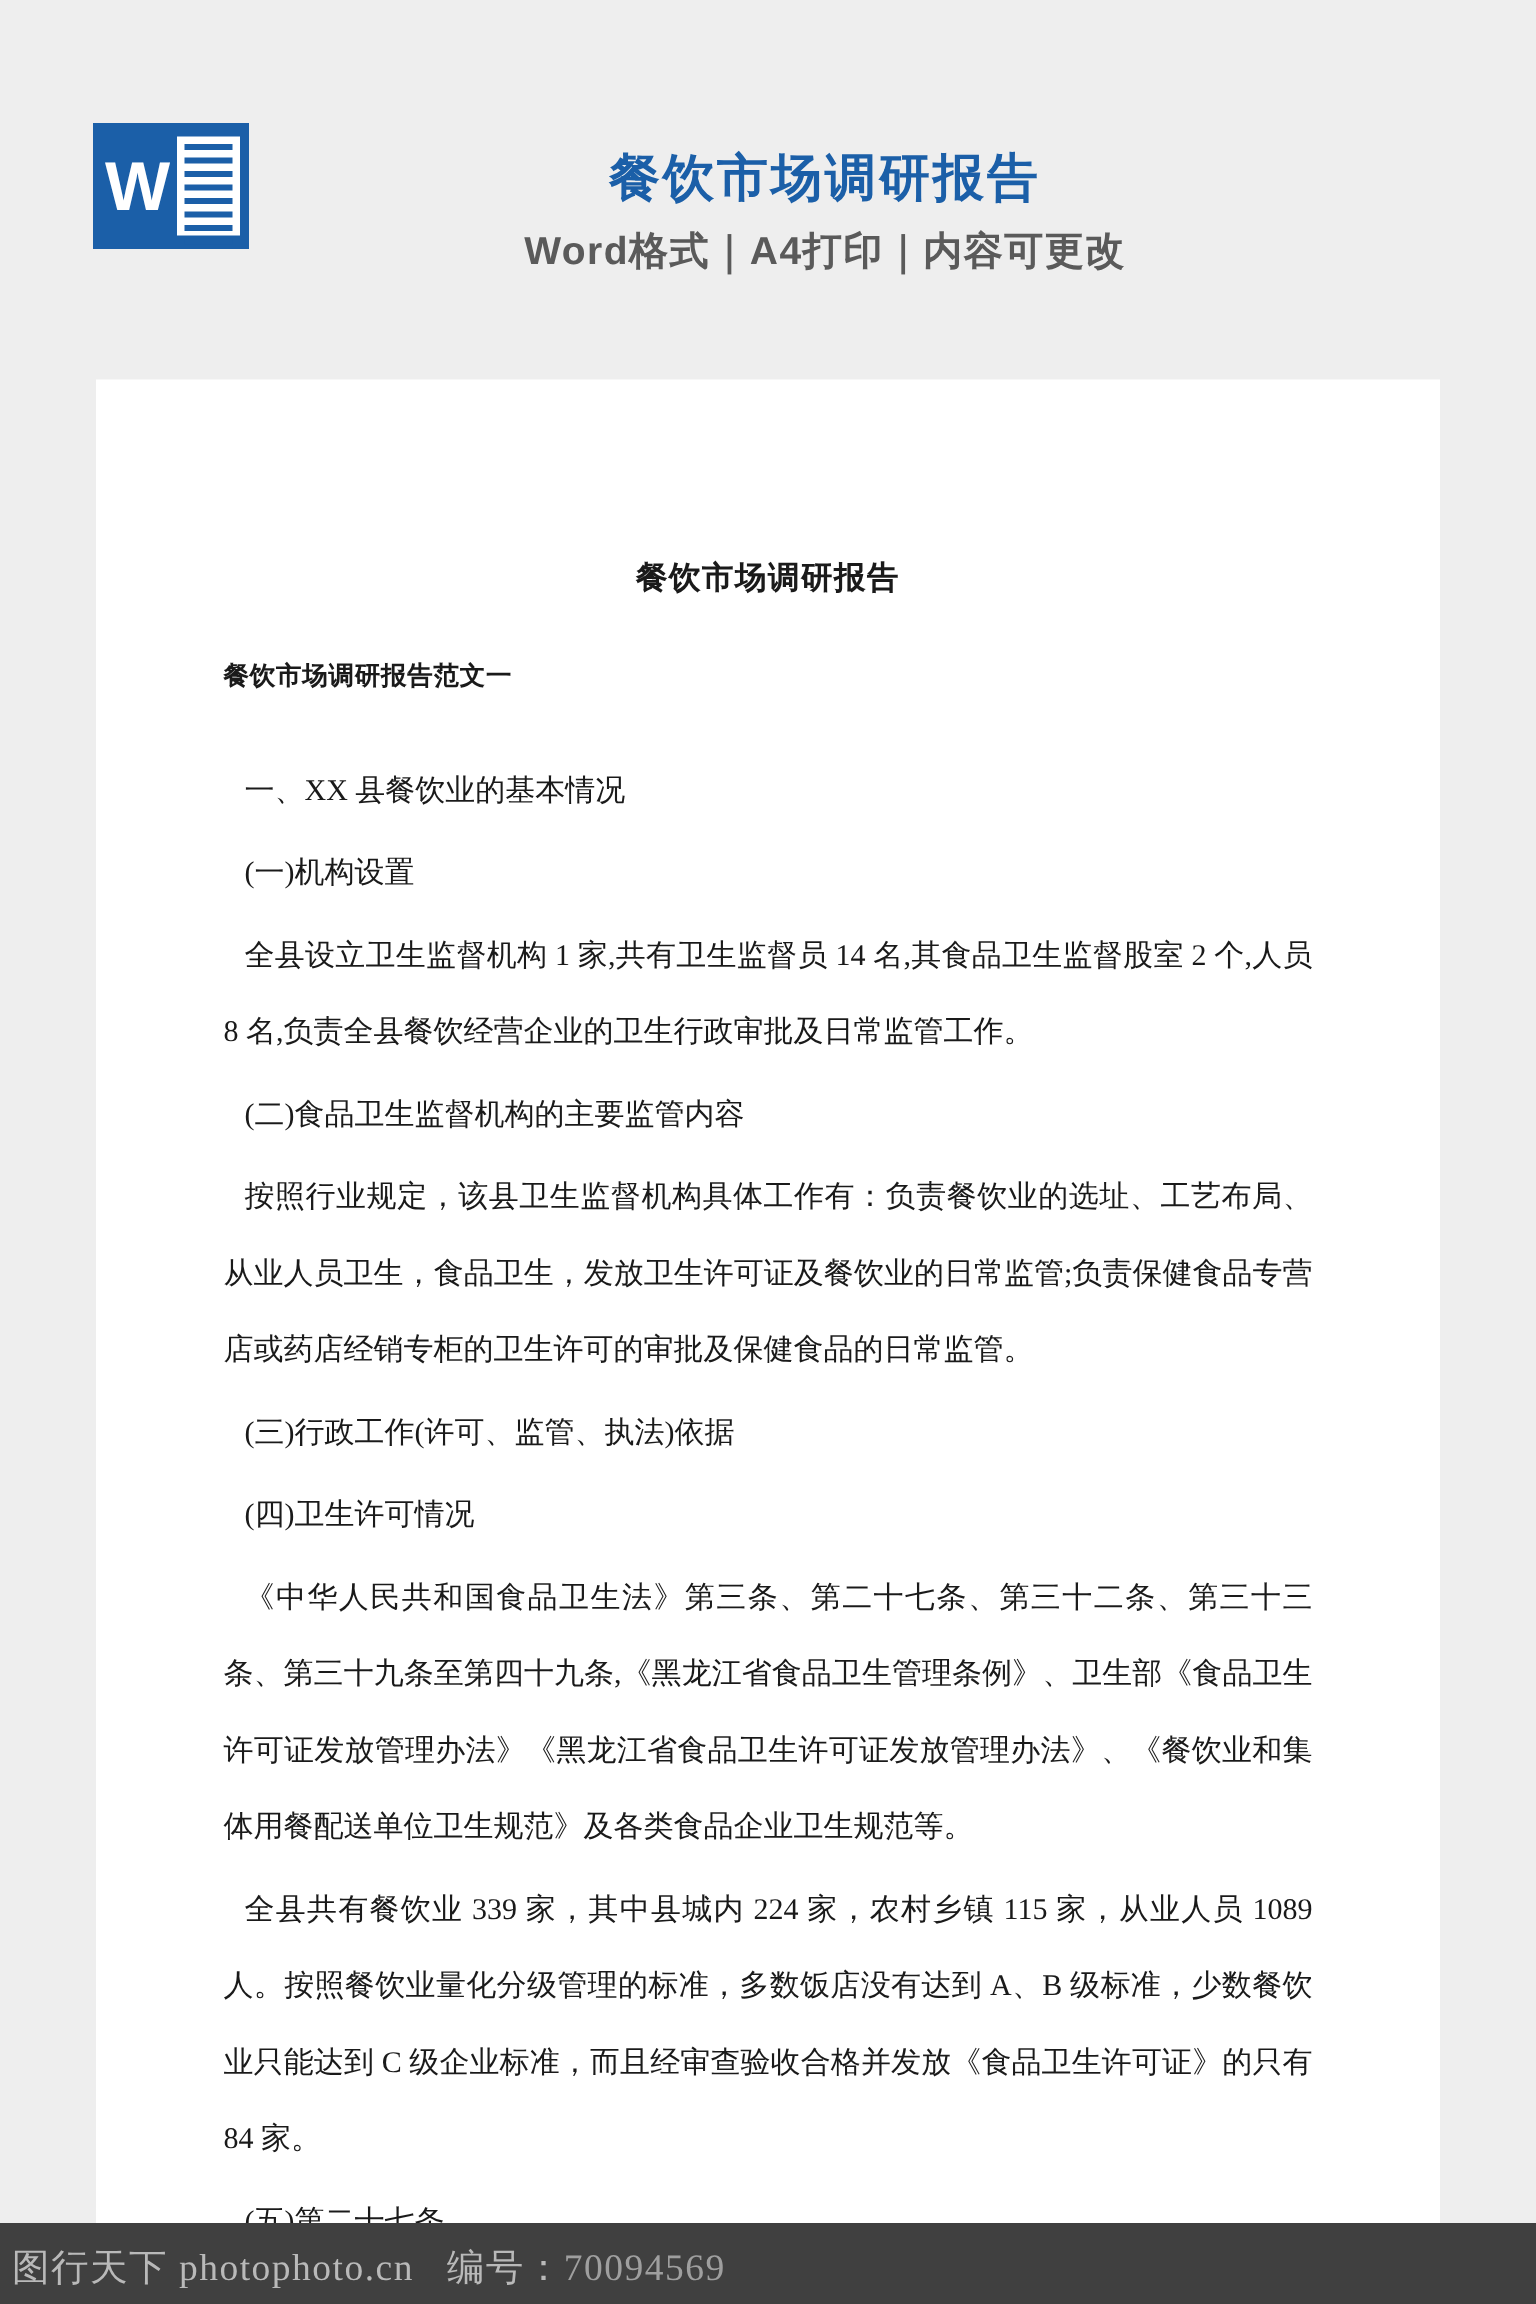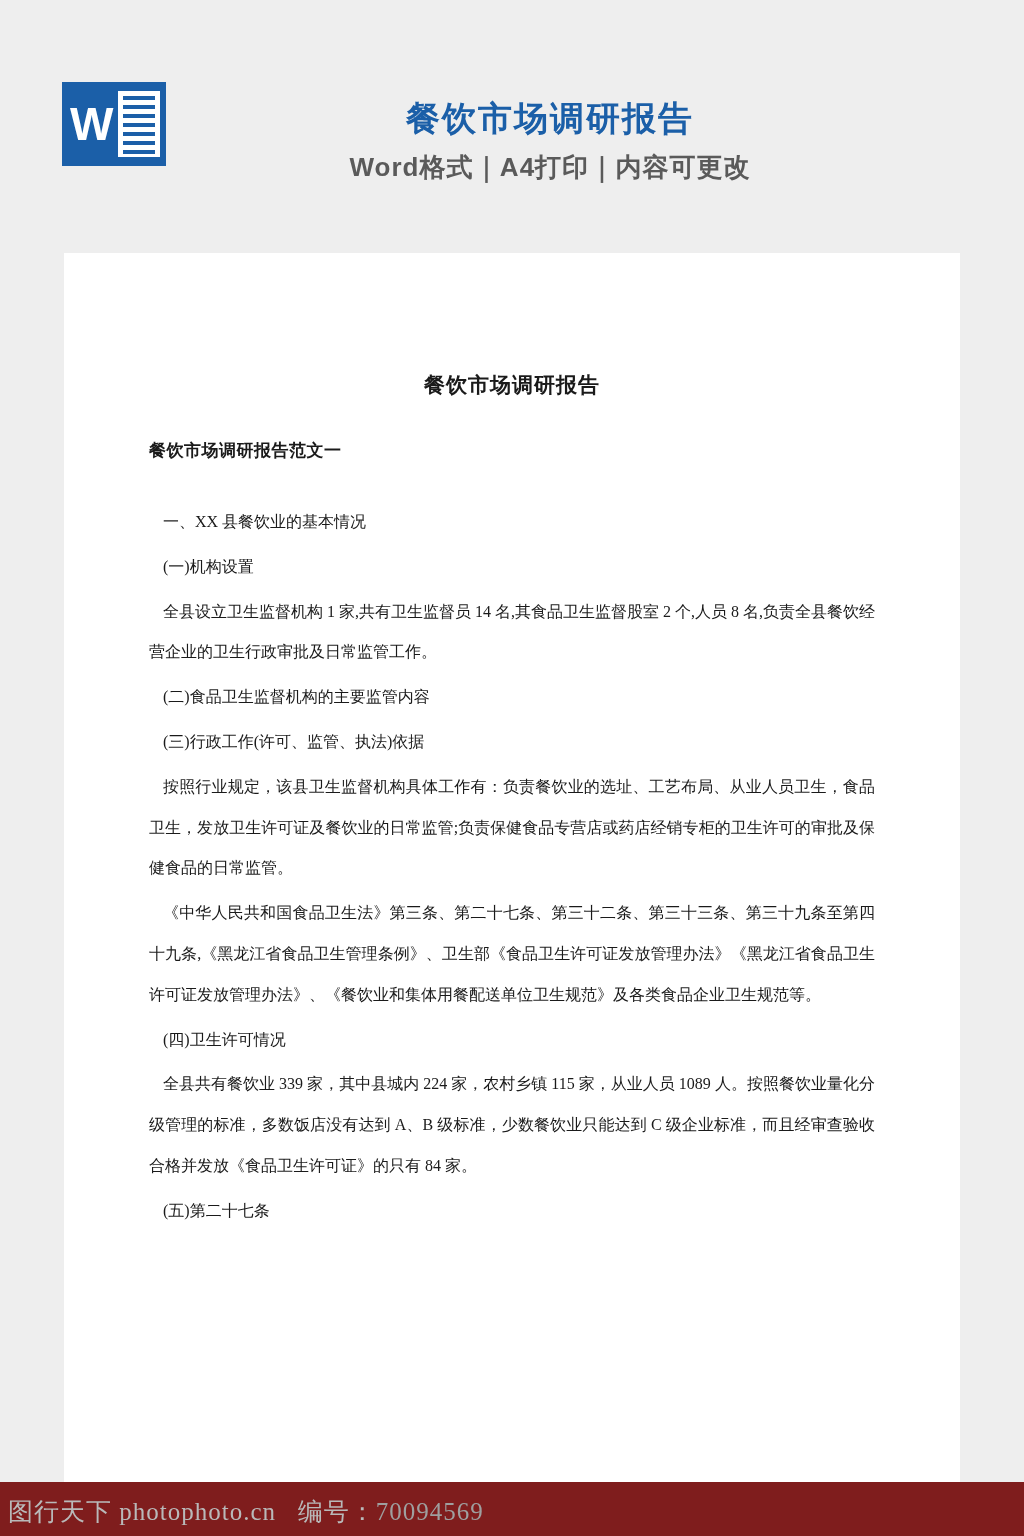--- a/index.html
+++ b/index.html
@@ -107,40 +107,40 @@
   }
   .doc-h2 {
     font-size: 17px;
     font-weight: bold;
     color: #1a1a1a;
     font-family: "Liberation Serif", serif;
     margin: 0 0 40px 0;
     letter-spacing: 0.5px;
   }
   .doc-p {
-    font-size: 16px;
+    font-size: 20px;
     color: #1a1a1a;
     font-family: "Liberation Serif", serif;
     line-height: 2.55;
     margin: 0 0 4px 0;
     text-align: justify;
     text-indent: 0;
   }
   .doc-p.indent {
     text-indent: 14px;
   }
 
   
   .footer {
     position: absolute;
     left: 0;
     bottom: 0;
     width: 1024px;
     height: 54px;
-    background: #7f1d1d;
+    background: #404040;
   }
   .footer-text {
     position: absolute;
     left: 8px;
     bottom: 8px;
     font-size: 25px;
     color: #b9b9b9;
     font-family: "Liberation Serif", serif;
     letter-spacing: 1px;
     white-space: nowrap;
@@ -173,24 +173,24 @@
 </div>
 
 <div class="page">
   <div class="doc-title">餐饮市场调研报告</div>
   <div class="doc-h2">餐饮市场调研报告范文一</div>
 
   <p class="doc-p indent">一、XX 县餐饮业的基本情况</p>
   <p class="doc-p indent">(一)机构设置</p>
   <p class="doc-p indent">全县设立卫生监督机构 1 家,共有卫生监督员 14 名,其食品卫生监督股室 2 个,人员 8 名,负责全县餐饮经营企业的卫生行政审批及日常监管工作。</p>
   <p class="doc-p indent">(二)食品卫生监督机构的主要监管内容</p>
+  <p class="doc-p indent">按照行业规定，该县卫生监督机构具体工作有：负责餐饮业的选址、工艺布局、从业人员卫生，食品卫生，发放卫生许可证及餐饮业的日常监管;负责保健食品专营店或药店经销专柜的卫生许可的审批及保健食品的日常监管。</p>
   <p class="doc-p indent">(三)行政工作(许可、监管、执法)依据</p>
-  <p class="doc-p indent">按照行业规定，该县卫生监督机构具体工作有：负责餐饮业的选址、工艺布局、从业人员卫生，食品卫生，发放卫生许可证及餐饮业的日常监管;负责保健食品专营店或药店经销专柜的卫生许可的审批及保健食品的日常监管。</p>
+  <p class="doc-p indent">(四)卫生许可情况</p>
   <p class="doc-p indent">《中华人民共和国食品卫生法》第三条、第二十七条、第三十二条、第三十三条、第三十九条至第四十九条,《黑龙江省食品卫生管理条例》、卫生部《食品卫生许可证发放管理办法》《黑龙江省食品卫生许可证发放管理办法》、《餐饮业和集体用餐配送单位卫生规范》及各类食品企业卫生规范等。</p>
-  <p class="doc-p indent">(四)卫生许可情况</p>
   <p class="doc-p indent">全县共有餐饮业 339 家，其中县城内 224 家，农村乡镇 115 家，从业人员 1089 人。按照餐饮业量化分级管理的标准，多数饭店没有达到 A、B 级标准，少数餐饮业只能达到 C 级企业标准，而且经审查验收合格并发放《食品卫生许可证》的只有 84 家。</p>
   <p class="doc-p indent">(五)第二十七条</p>
 </div>
 
 <div class="footer">
   <div class="footer-text">
     <span>图行天下 photophoto.cn</span>
     &nbsp;&nbsp;<span>编号：</span><span class="num">70094569</span>
   </div>
 </div>

